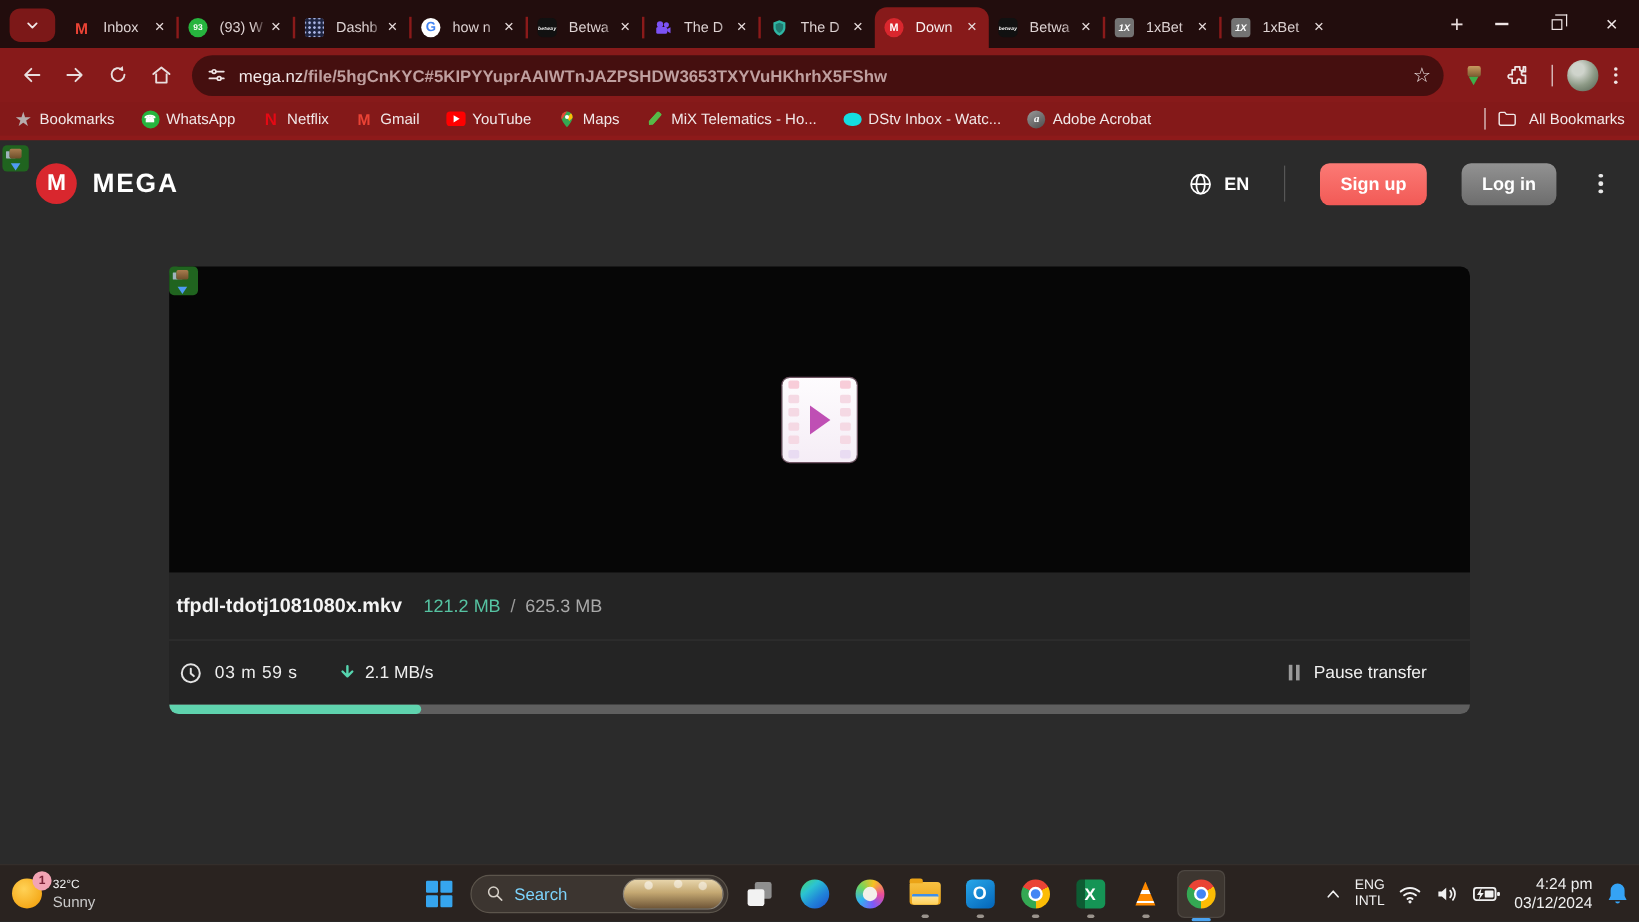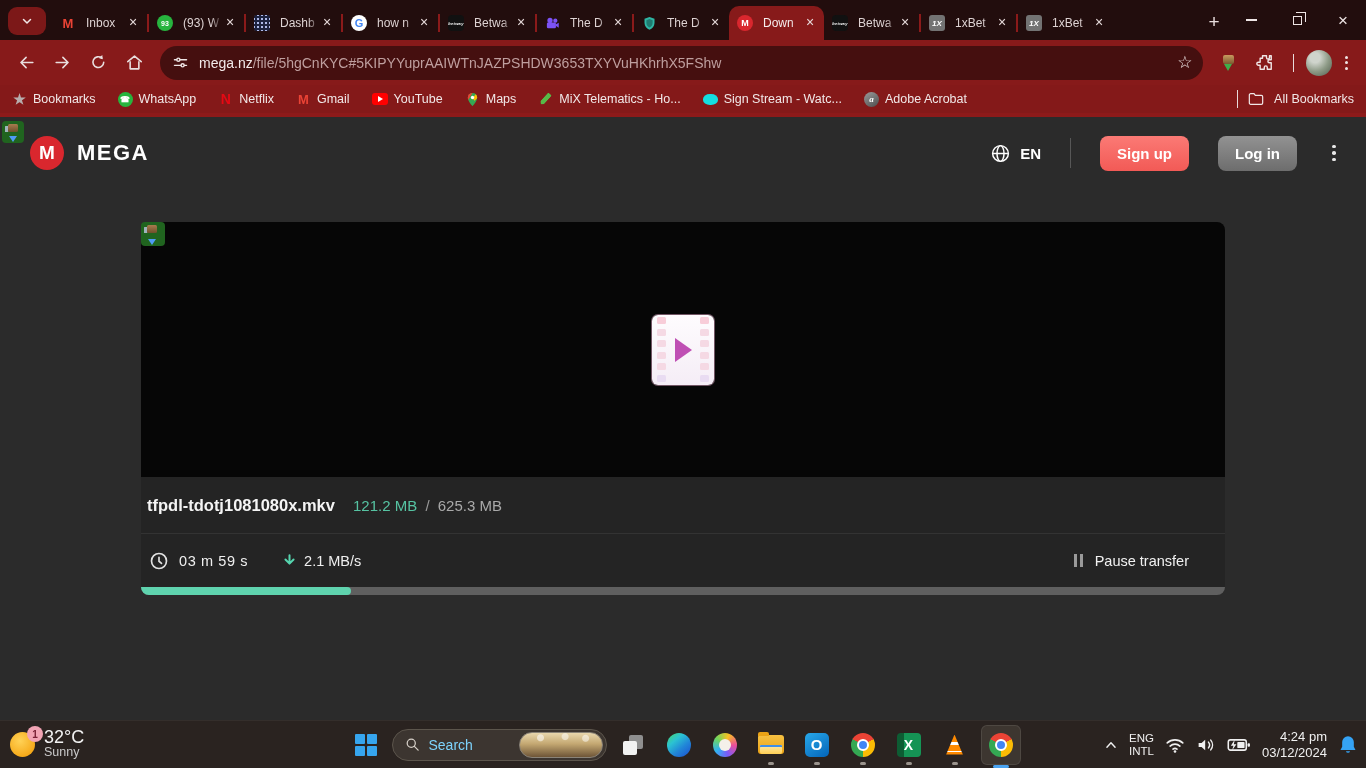--- a/index.html
+++ b/index.html
@@ -45,21 +45,21 @@
 
   
   .toolbar { height:45px; background:#871a1a; display:flex; align-items:center; padding:0 10px; gap:4px; }
   .nav-btn { width:32px; height:32px; display:flex; align-items:center; justify-content:center; flex:none; }
   .nav-btn svg { width:19px; height:19px; }
   .omnibox { flex:1; height:34px; background:#450f0f; border-radius:17px; display:flex;
     align-items:center; padding:0 10px 0 12px; margin:0 6px; min-width:0; }
   .omnibox .tune { width:17px; height:17px; margin-right:10px; flex:none; }
   .url { font-size:14px; white-space:nowrap; overflow:hidden; flex:1; }
   .url .domain { color:#f3eaea; }
-  .url .path { color:#bf9f9f; }
+  .url .path { color:#bf9f9f;font-weight:bold; }
   .omni-star { margin-left:8px; color:#efe5e5; font-size:17px; flex:none; }
   .ext-idm { width:17px; height:17px; position:relative; flex:none; }
   .ext-idm::before { content:""; position:absolute; top:1px; left:3px; width:11px; height:9px;
     background:linear-gradient(#c89a5f,#7a5a30); border-radius:2px; }
   .ext-idm::after { content:""; position:absolute; bottom:0; left:4px; width:0; height:0;
     border-left:4.5px solid transparent; border-right:4.5px solid transparent; border-top:7px solid #3fae4a; }
   .tb-sep { width:1.5px; height:18px; background:#e8dada; margin:0 8px; flex:none; }
   .avatar { width:26px; height:26px; border-radius:50%; flex:none;
     background:radial-gradient(circle at 35% 30%, #cfd4cc 20%, #8d9a86 55%, #4f5b4c); }
   .kebab { width:4px; display:flex; flex-direction:column; gap:2.5px; align-items:center; margin:0 8px; flex:none; }
@@ -144,21 +144,21 @@
   .progress-fill { height:100%; background:#5fd3ae; border-radius:0 4px 4px 0; }
 
   
   .taskbar { height:48px; background:#2a2320; border-top:1px solid rgba(255,255,255,.05);
     display:flex; align-items:center; position:relative; }
   .weather { position:absolute; left:10px; display:flex; align-items:center; gap:9px; }
   .sun { width:25px; height:25px; border-radius:50%; background:radial-gradient(circle at 40% 35%,#ffd257,#f29a02); position:relative; }
   .sun-badge { position:absolute; top:-6px; right:-8px; width:16px; height:16px; border-radius:50%;
     background:#f2a4b4; color:#7a2136; font-size:10px; font-weight:700; display:flex; align-items:center; justify-content:center; }
   .weather-txt { line-height:15px; }
-  .w-temp { color:#f2f2f2; font-size:18px; }
+  .w-temp { color:#f2f2f2; font-size:10px; }
   .w-cond { color:#c9c9c9; font-size:12.5px; }
   .tb-center { margin:0 auto; display:flex; align-items:center; gap:6px; }
   .start-btn, .app-btn { width:40px; height:46px; display:flex; align-items:center;
     justify-content:center; position:relative; flex:none; }
   .start-glyph { width:22px; height:22px; display:grid; grid-template-columns:1fr 1fr; gap:2px; }
   .start-glyph i { background:#36a5ee; display:block; border-radius:1px; }
   .search-pill { width:215px; height:32px; border-radius:16px; background:#3c3530;
     border:1px solid #5c554c; display:flex; align-items:center; padding:0 3px 0 12px; gap:9px; }
   .search-pill svg { width:15px; height:15px; flex:none; }
   .search-pill span { color:#7dd3fc; font-size:14px; flex:1; }
@@ -388,21 +388,21 @@
     <div class="bm">
       <span class="bmi">
         <span class="bmi-mix"></span>
       </span>
       <span>MiX Telematics - Ho...</span>
     </div>
     <div class="bm">
       <span class="bmi">
         <span class="bmi-dstv"></span>
       </span>
-      <span>Sign Stream - Watc...</span>
+      <span>DStv Inbox - Watc...</span>
     </div>
     <div class="bm">
       <span class="bmi bmi-acrobat">a</span>
       <span>Adobe Acrobat</span>
     </div>
     <div class="bm-right">
     <span class="bm-sep"></span>
     <svg width="16" height="14" viewBox="0 0 24 20">
         <path d="M2 4a2 2 0 0 1 2-2h5l2 2.5h9a2 2 0 0 1 2 2V16a2 2 0 0 1-2 2H4a2 2 0 0 1-2-2z" stroke="#f1e8e8" stroke-width="1.8" fill="none"></path>
       </svg>

